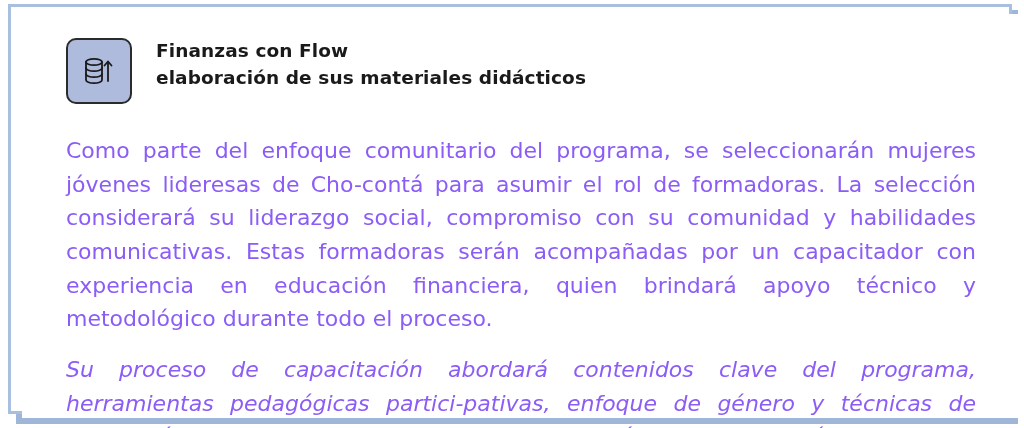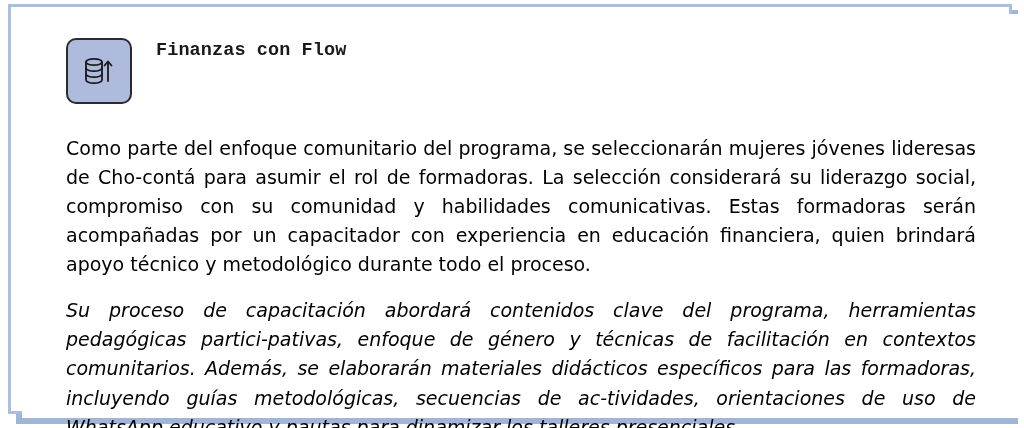--- a/index.html
+++ b/index.html
@@ -75,37 +75,36 @@
     border-radius: 10px;
     background: #aebbdd;
     display: flex;
     align-items: center;
     justify-content: center;
     margin-top: 2px;
   }
 
   .title-block {
     padding-top: 2px;
-    font-family: Liberation Mono, monospace;
   }
   .title-line {
     font-size: 18.5px;
     font-weight: bold;
     color: #1a1a1a;
     line-height: 1.44;
     letter-spacing: 0.1px;
   }
 
   .body-text {
     margin-top: 30px;
   }
   .para {
-    font-size: 19px;
+    font-size: 22px;
     line-height: 1.53;
-    color: #000000;
+    color: #8b5cf6;
     text-align: justify;
     text-justify: inter-word;
     margin: 0 0 17px 0;
     hyphens: manual;
   }
   .para:last-child { margin-bottom: 0; font-style: italic; }
 </style>
 </head>
 <body>
 
@@ -127,20 +126,21 @@
               <path d="M7 17 v6 c0 1.77 3.58 3.2 8 3.2 s8-1.43 8-3.2 v-6"></path>
               <path d="M7 23 v6 c0 1.77 3.58 3.2 8 3.2 s8-1.43 8-3.2 v-6"></path>
               <path d="M29 30 V11"></path>
               <path d="M25.5 14.5 L29 10.5 L32.5 14.5"></path>
             </g>
           </svg>
         </div>
 
         <div class="title-block">
           <div class="title-line">Finanzas con Flow</div>
+          <div class="title-line">elaboración de sus materiales didácticos</div>
         </div>
 
       </div>
 
       <div class="body-text">
         <p class="para">Como parte del enfoque comunitario del programa, se seleccionarán mujeres jóvenes lideresas de Cho-contá para asumir el rol de formadoras. La selección considerará su liderazgo social, compromiso con su comunidad y habilidades comunicativas. Estas formadoras serán acompañadas por un capacitador con experiencia en educación financiera, quien brindará apoyo técnico y metodológico durante todo el proceso.</p>
         <p class="para">Su proceso de capacitación abordará contenidos clave del programa, herramientas pedagógicas partici-pativas, enfoque de género y técnicas de facilitación en contextos comunitarios. Además, se elaborarán materiales didácticos específicos para las formadoras, incluyendo guías metodológicas, secuencias de ac-tividades, orientaciones de uso de WhatsApp educativo y pautas para dinamizar los talleres presenciales.</p>
       </div>
 
     </div>

